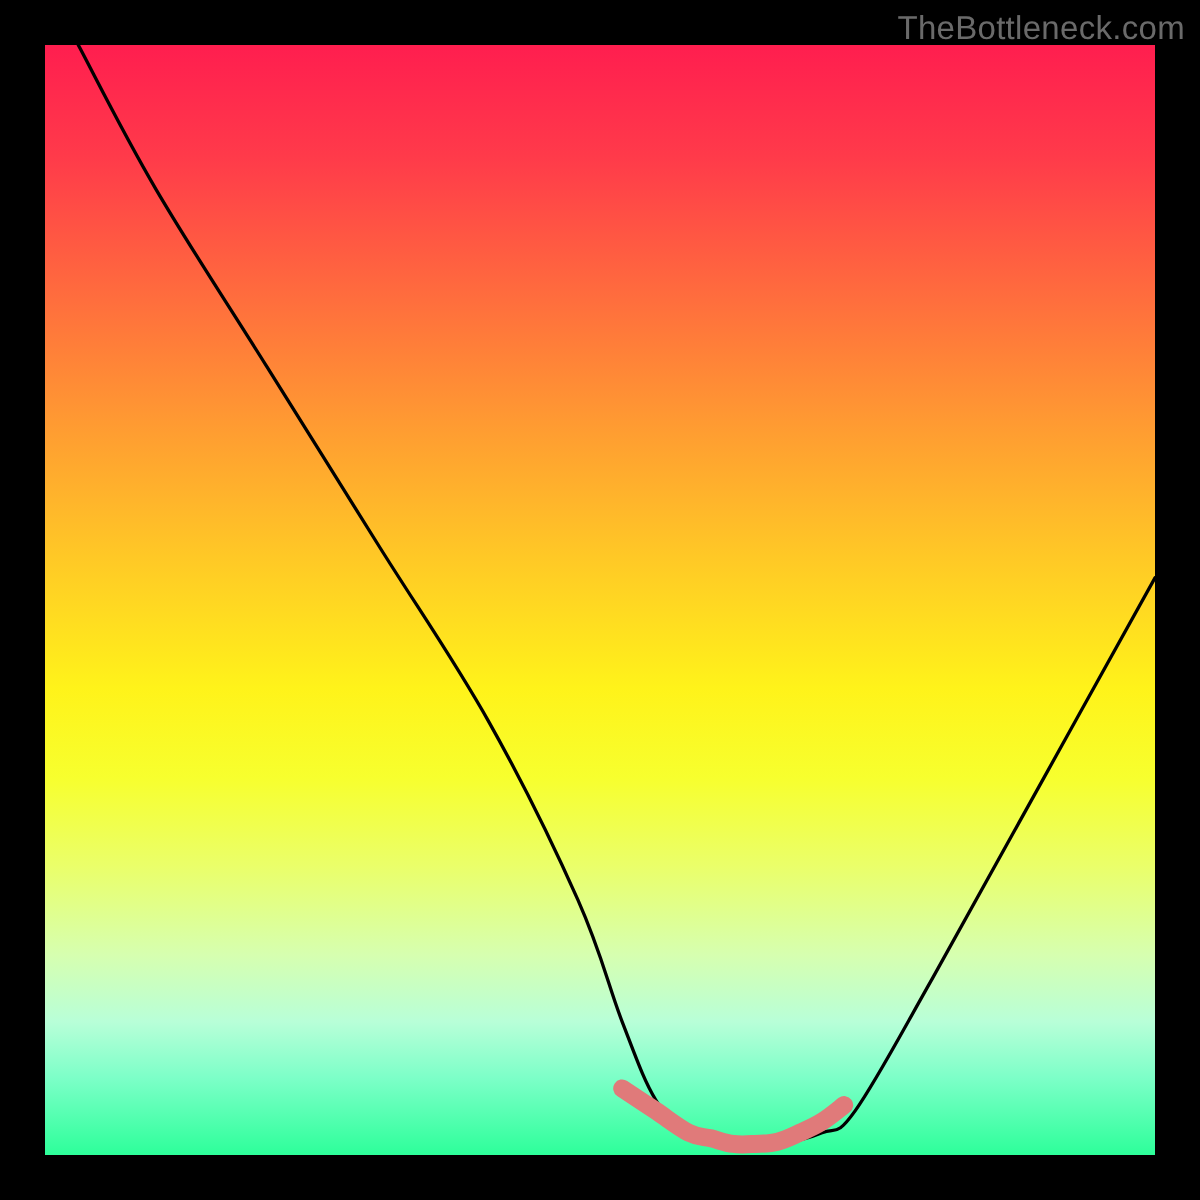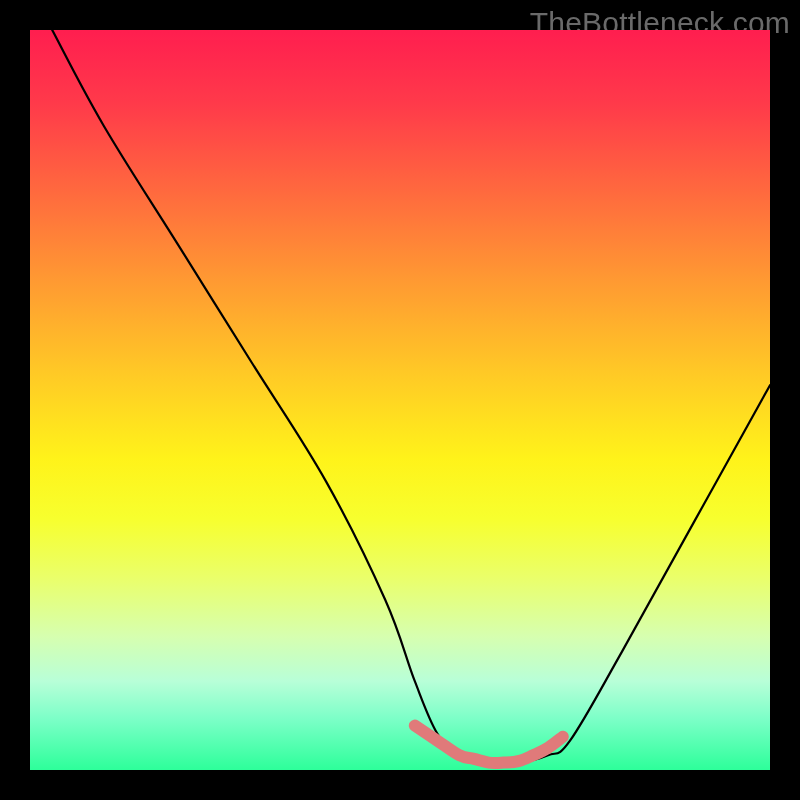--- a/index.html
+++ b/index.html
@@ -34,21 +34,21 @@
       #d6ffb0 82%,
       #b8ffd8 88%,
       #7dffc8 93%,
       #2dff9a 100%);
   }
   .watermark {
     position: absolute;
     top: 6px;
     right: 10px;
     color: #6a6a6a;
-    font-size: 30px;
+    font-size: 22px;
     font-weight: 500;
     letter-spacing: 0.2px;
     user-select: none;
   }
   svg.curve {
     position: absolute;
     inset: 0;
     width: 100%;
     height: 100%;
   }

